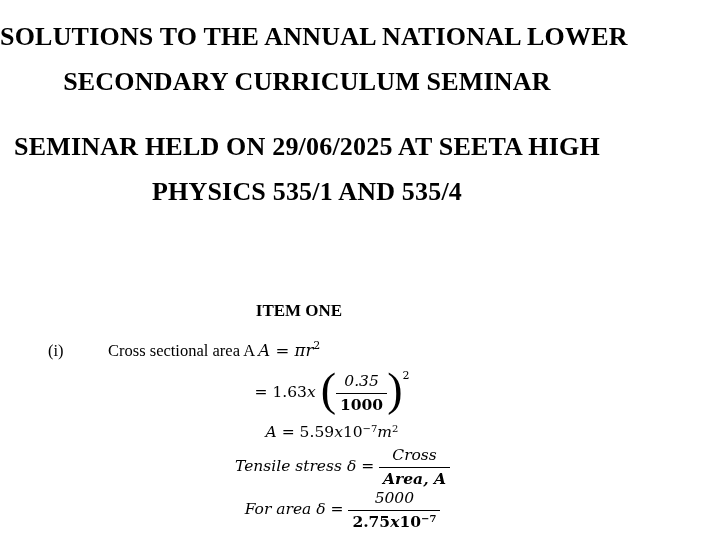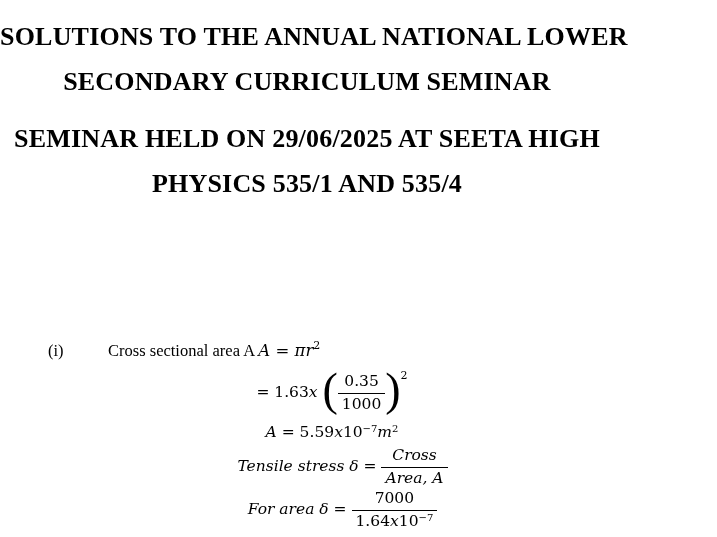--- a/index.html
+++ b/index.html
@@ -23,21 +23,21 @@
     top: 14px;
     left: 0;
     right: 18px;
     text-align: center;
     font-weight: bold;
     font-size: 26px;
     line-height: 45px;
     letter-spacing: 0.2px;
   }
   .title-line { white-space: nowrap; }
-  .title-line.para-gap { margin-top: 12px; }
+  .title-line.para-gap { margin-top: 20px; }
 
   
   .item-heading {
     position: absolute;
     top: 301px;
     left: 0;
     right: 34px;
     text-align: center;
     font-weight: bold;
     font-size: 17px;
@@ -95,24 +95,26 @@
     display: inline-flex;
     flex-direction: column;
     vertical-align: middle;
     text-align: center;
     line-height: 1.25;
   }
   .frac .num {
     display: block;
     border-bottom: 1.5px solid #000000;
     padding: 0 4px 1px 4px;
+    font-style: italic;
   }
   .frac .den {
     display: block;
     padding: 1px 4px 0 4px;
+    font-weight: bold;
   }
 
   .paren {
     display: inline-block;
     font-size: 46px;
     font-family: "Liberation Serif", serif;
     vertical-align: middle;
     line-height: 0;
     position: relative;
     top: -3px;
@@ -129,20 +131,21 @@
 
 <div class="page">
 
   <div class="title-block">
     <div class="title-line">SOLUTIONS TO THE ANNUAL NATIONAL LOWER</div>
     <div class="title-line">SECONDARY CURRICULUM SEMINAR</div>
     <div class="title-line para-gap">SEMINAR HELD ON 29/06/2025 AT SEETA HIGH</div>
     <div class="title-line">PHYSICS 535/1 AND 535/4</div>
   </div>
 
+  <div class="item-heading">ITEM ONE</div>
 
   <div class="step-row">
     <span class="step-label">(i)</span><span class="step-text">Cross sectional area A </span><span class="math"><span class="mi">A</span><span> = </span><span class="mi">πr</span><sup class="pow">2</sup></span>
   </div>
 
   <div class="eq eq1">
     <span>= 1.63</span><span class="mi">x</span>
     <span class="paren">(</span><span class="frac">
         <span class="num">0.35</span>
         <span class="den">1000</span>
@@ -157,18 +160,18 @@
     <span class="mtext">Tensile stress δ =</span>
     <span class="frac">
         <span class="num mi">Cross</span>
         <span class="den mi">Area, A</span>
       </span>
   </div>
 
   <div class="eq eq4">
     <span class="mtext">For area δ =</span>
     <span class="frac">
-        <span class="num">7000</span>
-        <span class="den"><span>1.64</span><span class="mi">x</span><span>10</span><sup class="exp">−7</sup></span>
+        <span class="num">5000</span>
+        <span class="den"><span>2.75</span><span class="mi">x</span><span>10</span><sup class="exp">−7</sup></span>
       </span>
   </div>
 
 </div>
 
 </body></html>

